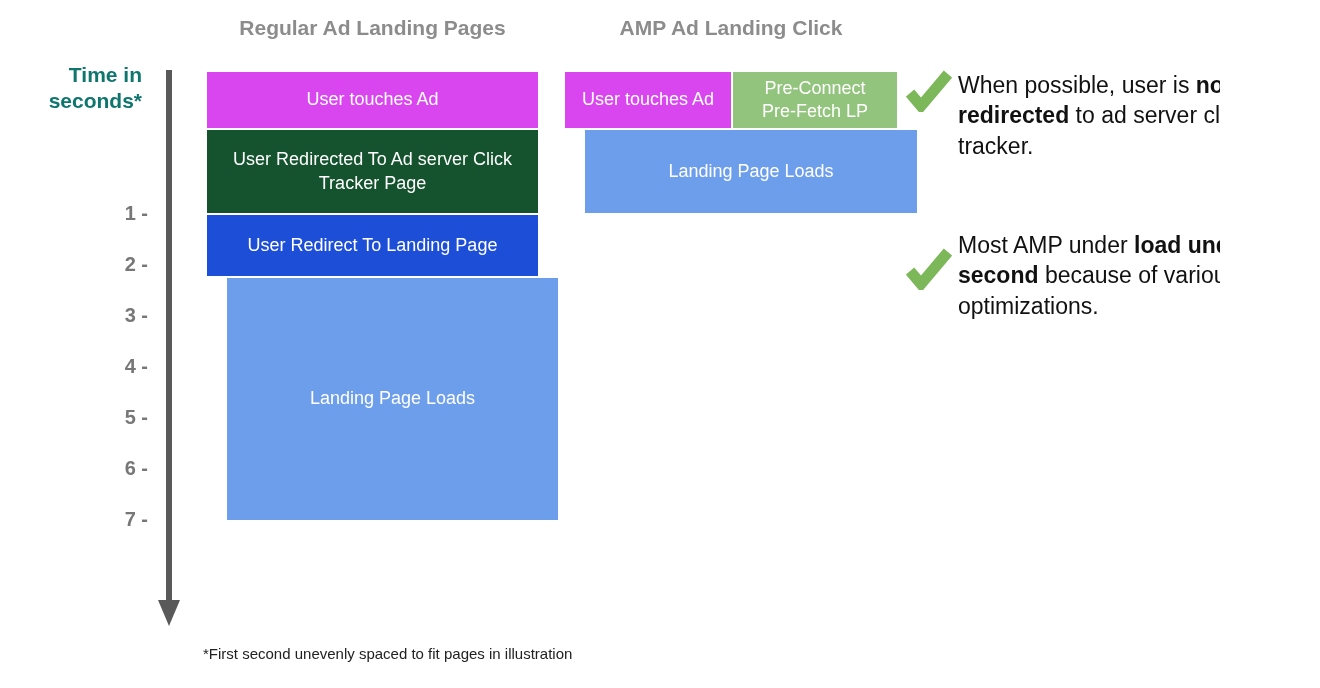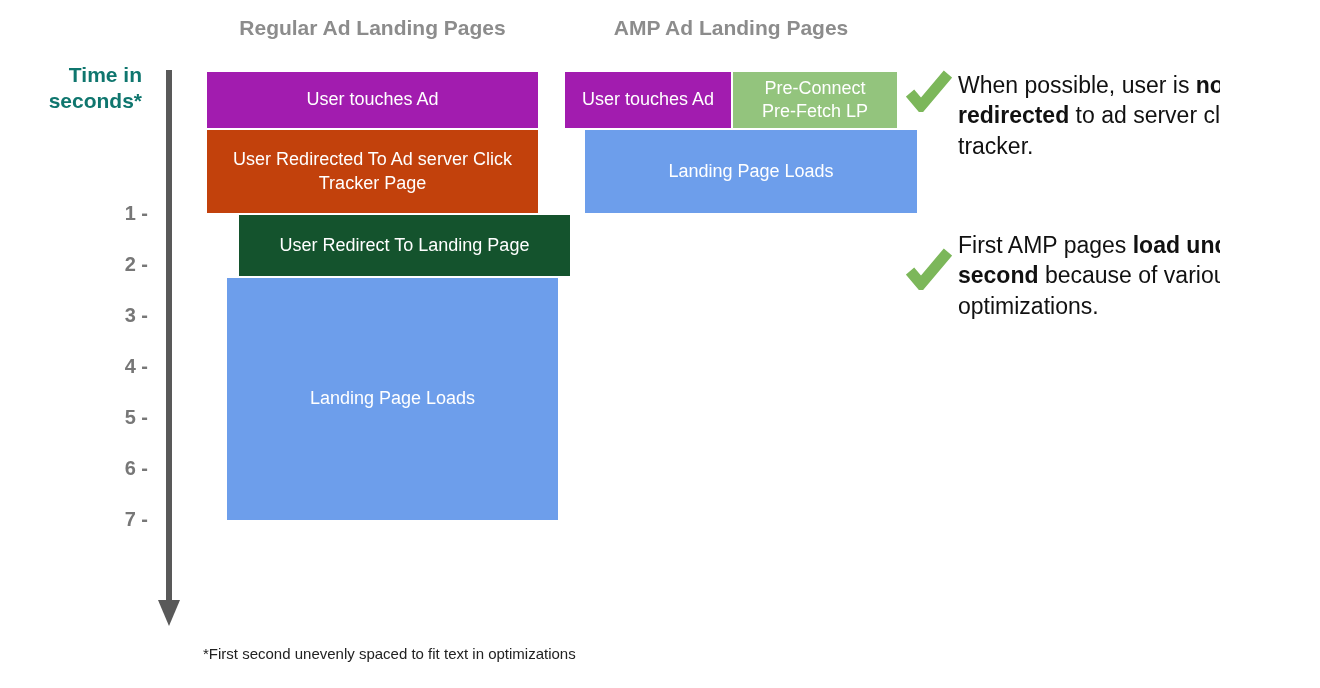--- a/index.html
+++ b/index.html
@@ -79,23 +79,23 @@
     display: flex;
     align-items: center;
     justify-content: center;
     text-align: center;
     color: #ffffff;
     font-size: 18px;
     line-height: 1.3;
     padding: 0 16px;
     box-sizing: border-box;
   }
-  .block.red       { background: #a21caf; }
-  .block.yellow    { background: #c2410c; }
-  .block.lightblue { background: #14532d; margin-left: 32px; }
+  .block.red       { background: #d946ef; }
+  .block.yellow    { background: #14532d; }
+  .block.lightblue { background: #1d4ed8; }
   .block.blue      { background: #6D9EEB; margin-left: 20px; }
   .block.green     { background: #93C47D; white-space: pre-line; }
 
   
   .r-b1 { left: 207px; top: 72px;  width: 331px; height: 56px; }
   .r-b2 { left: 207px; top: 130px; width: 331px; height: 83px; }
   .r-b3 { left: 207px; top: 215px; width: 331px; height: 61px; }
   .r-b4 { left: 207px; top: 278px; width: 331px; height: 242px; }
 
   
@@ -130,21 +130,21 @@
     font-size: 15px;
     color: #222222;
   }
 </style>
 </head>
 <body>
 
 <div class="canvas">
 
   <div class="col-header regular">Regular Ad Landing Pages</div>
-  <div class="col-header amp">AMP Ad Landing Pages</div>
+  <div class="col-header amp">AMP Ad Landing Click</div>
 
   <div class="time-label">Time in
 seconds*</div>
   <div class="axis-arrow">
     <div class="axis-line"></div>
     <div class="axis-head"></div>
   </div>
 
   <div class="tick" style="top:202px">1 -</div>
   <div class="tick" style="top:253px">2 -</div>
@@ -168,18 +168,18 @@
     <path d="M4 23 L15 36 L42 4" fill="none" stroke="#7CB75A" stroke-width="11"></path>
   </svg>
   <div class="note n1">
     <span>When possible, user is </span><b>not redirected</b><span> to ad server click tracker.</span>
   </div>
 
   <svg class="check c2" viewBox="0 0 46 42">
     <path d="M4 23 L15 36 L42 4" fill="none" stroke="#7CB75A" stroke-width="11"></path>
   </svg>
   <div class="note n2">
-    <span>First AMP pages </span><b>load under 1 second</b><span> because of various optimizations.</span>
+    <span>Most AMP under </span><b>load under 1 second</b><span> because of various optimizations.</span>
   </div>
 
-  <div class="footnote">*First second unevenly spaced to fit text in optimizations</div>
+  <div class="footnote">*First second unevenly spaced to fit pages in illustration</div>
 
 </div>
 
 </body></html>

